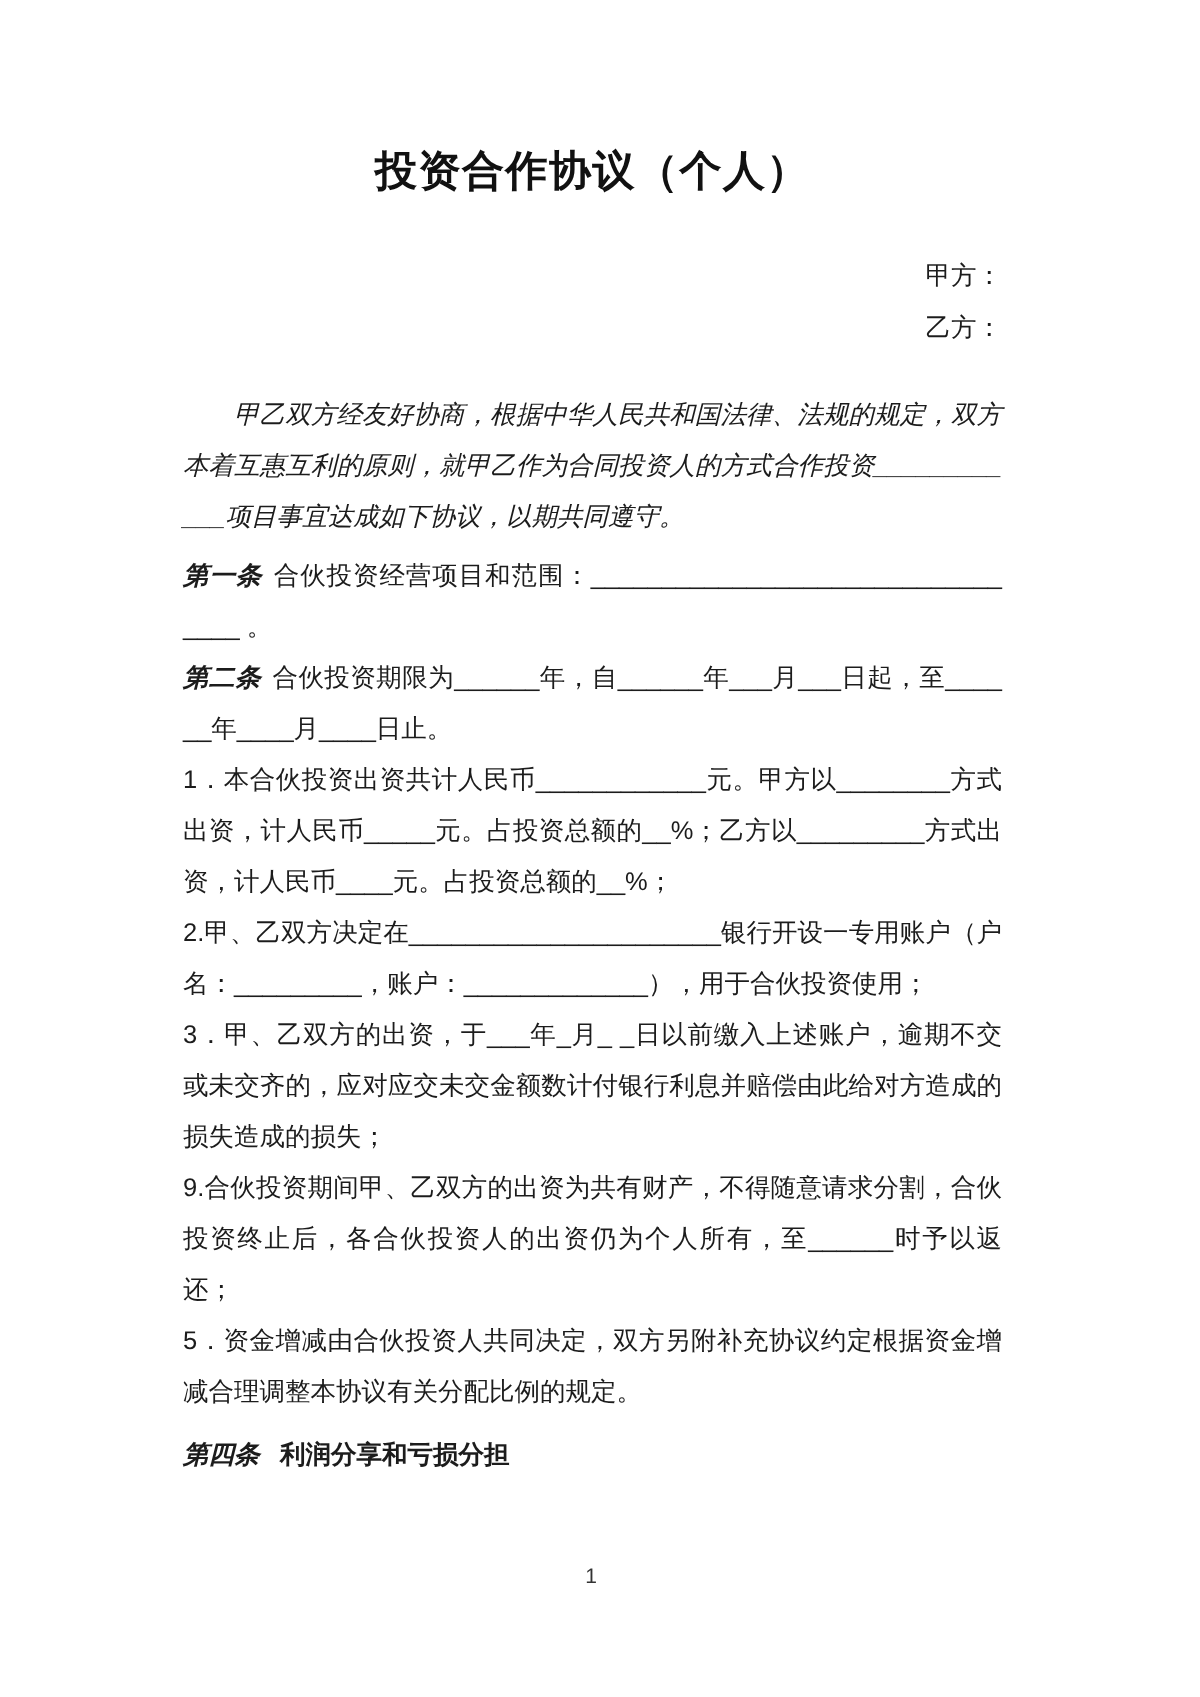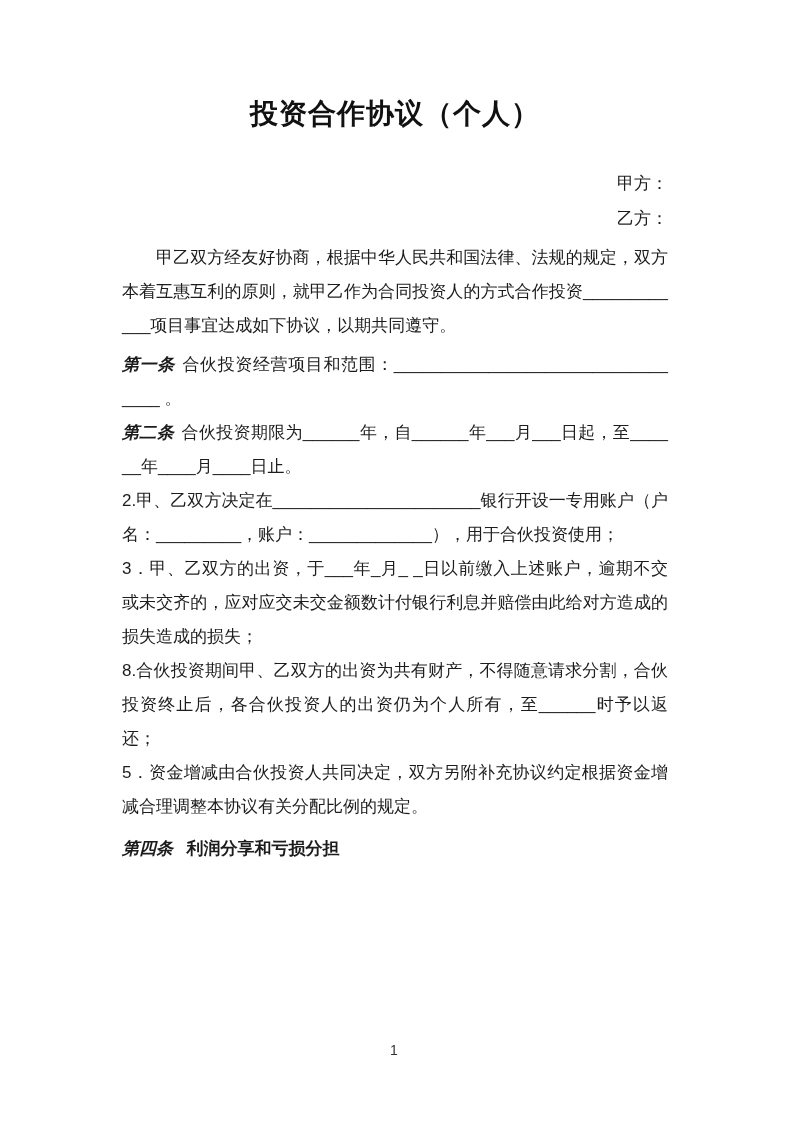--- a/index.html
+++ b/index.html
@@ -33,22 +33,23 @@
     font-size: 17px;
     line-height: 34px;
     text-align: justify;
     word-break: break-all;
   }
   p.party {
     line-height: 35px;
     text-align: right;
   }
   p.intro {
-    margin-top: 5px;
+    margin-top: 24px;
     text-indent: 2em;
+    font-style: italic;
   }
   .art-label {
     font-weight: 700;
     margin-right: 0.45em;
     font-style: italic;
   }
   p.first-art { margin-top: 5px; }
   p.art4 {
     margin-top: 8px;
     font-weight: 700;
@@ -76,23 +77,24 @@
   <p class="party">甲方：</p>
   <p class="party">乙方：</p>
 
   <p class="intro">甲乙双方经友好协商，根据中华人民共和国法律、法规的规定，双方本着互惠互利的原则，就甲乙作为合同投资人的方式合作投资____________项目事宜达成如下协议，以期共同遵守。</p>
 
   <p class="first-art"><span class="art-label">第一条</span><span>合伙投资经营项目和范围：_________________________________ 。</span></p>
 
   <p><span class="art-label">第二条</span><span>合伙投资期限为______年，自______年___月___日起，至______年____月____日止。</span></p>
 
 
+  <p>1．本合伙投资出资共计人民币____________元。甲方以________方式出资，计人民币_____元。占投资总额的__%；乙方以_________方式出资，计人民币____元。占投资总额的__%；</p>
   <p>2.甲、乙双方决定在______________________银行开设一专用账户（户名：_________，账户：_____________），用于合伙投资使用；</p>
   <p>3．甲、乙双方的出资，于___年_月_ _日以前缴入上述账户，逾期不交或未交齐的，应对应交未交金额数计付银行利息并赔偿由此给对方造成的损失造成的损失；</p>
-  <p>8.合伙投资期间甲、乙双方的出资为共有财产，不得随意请求分割，合伙投资终止后，各合伙投资人的出资仍为个人所有，至______时予以返还；</p>
+  <p>9.合伙投资期间甲、乙双方的出资为共有财产，不得随意请求分割，合伙投资终止后，各合伙投资人的出资仍为个人所有，至______时予以返还；</p>
   <p>5．资金增减由合伙投资人共同决定，双方另附补充协议约定根据资金增减合理调整本协议有关分配比例的规定。</p>
 
   <p class="art4"><span class="art-label">第四条</span><span>利润分享和亏损分担</span></p>
 
 
   <div class="footer">1</div>
 
 </div>
 
 </body></html>

